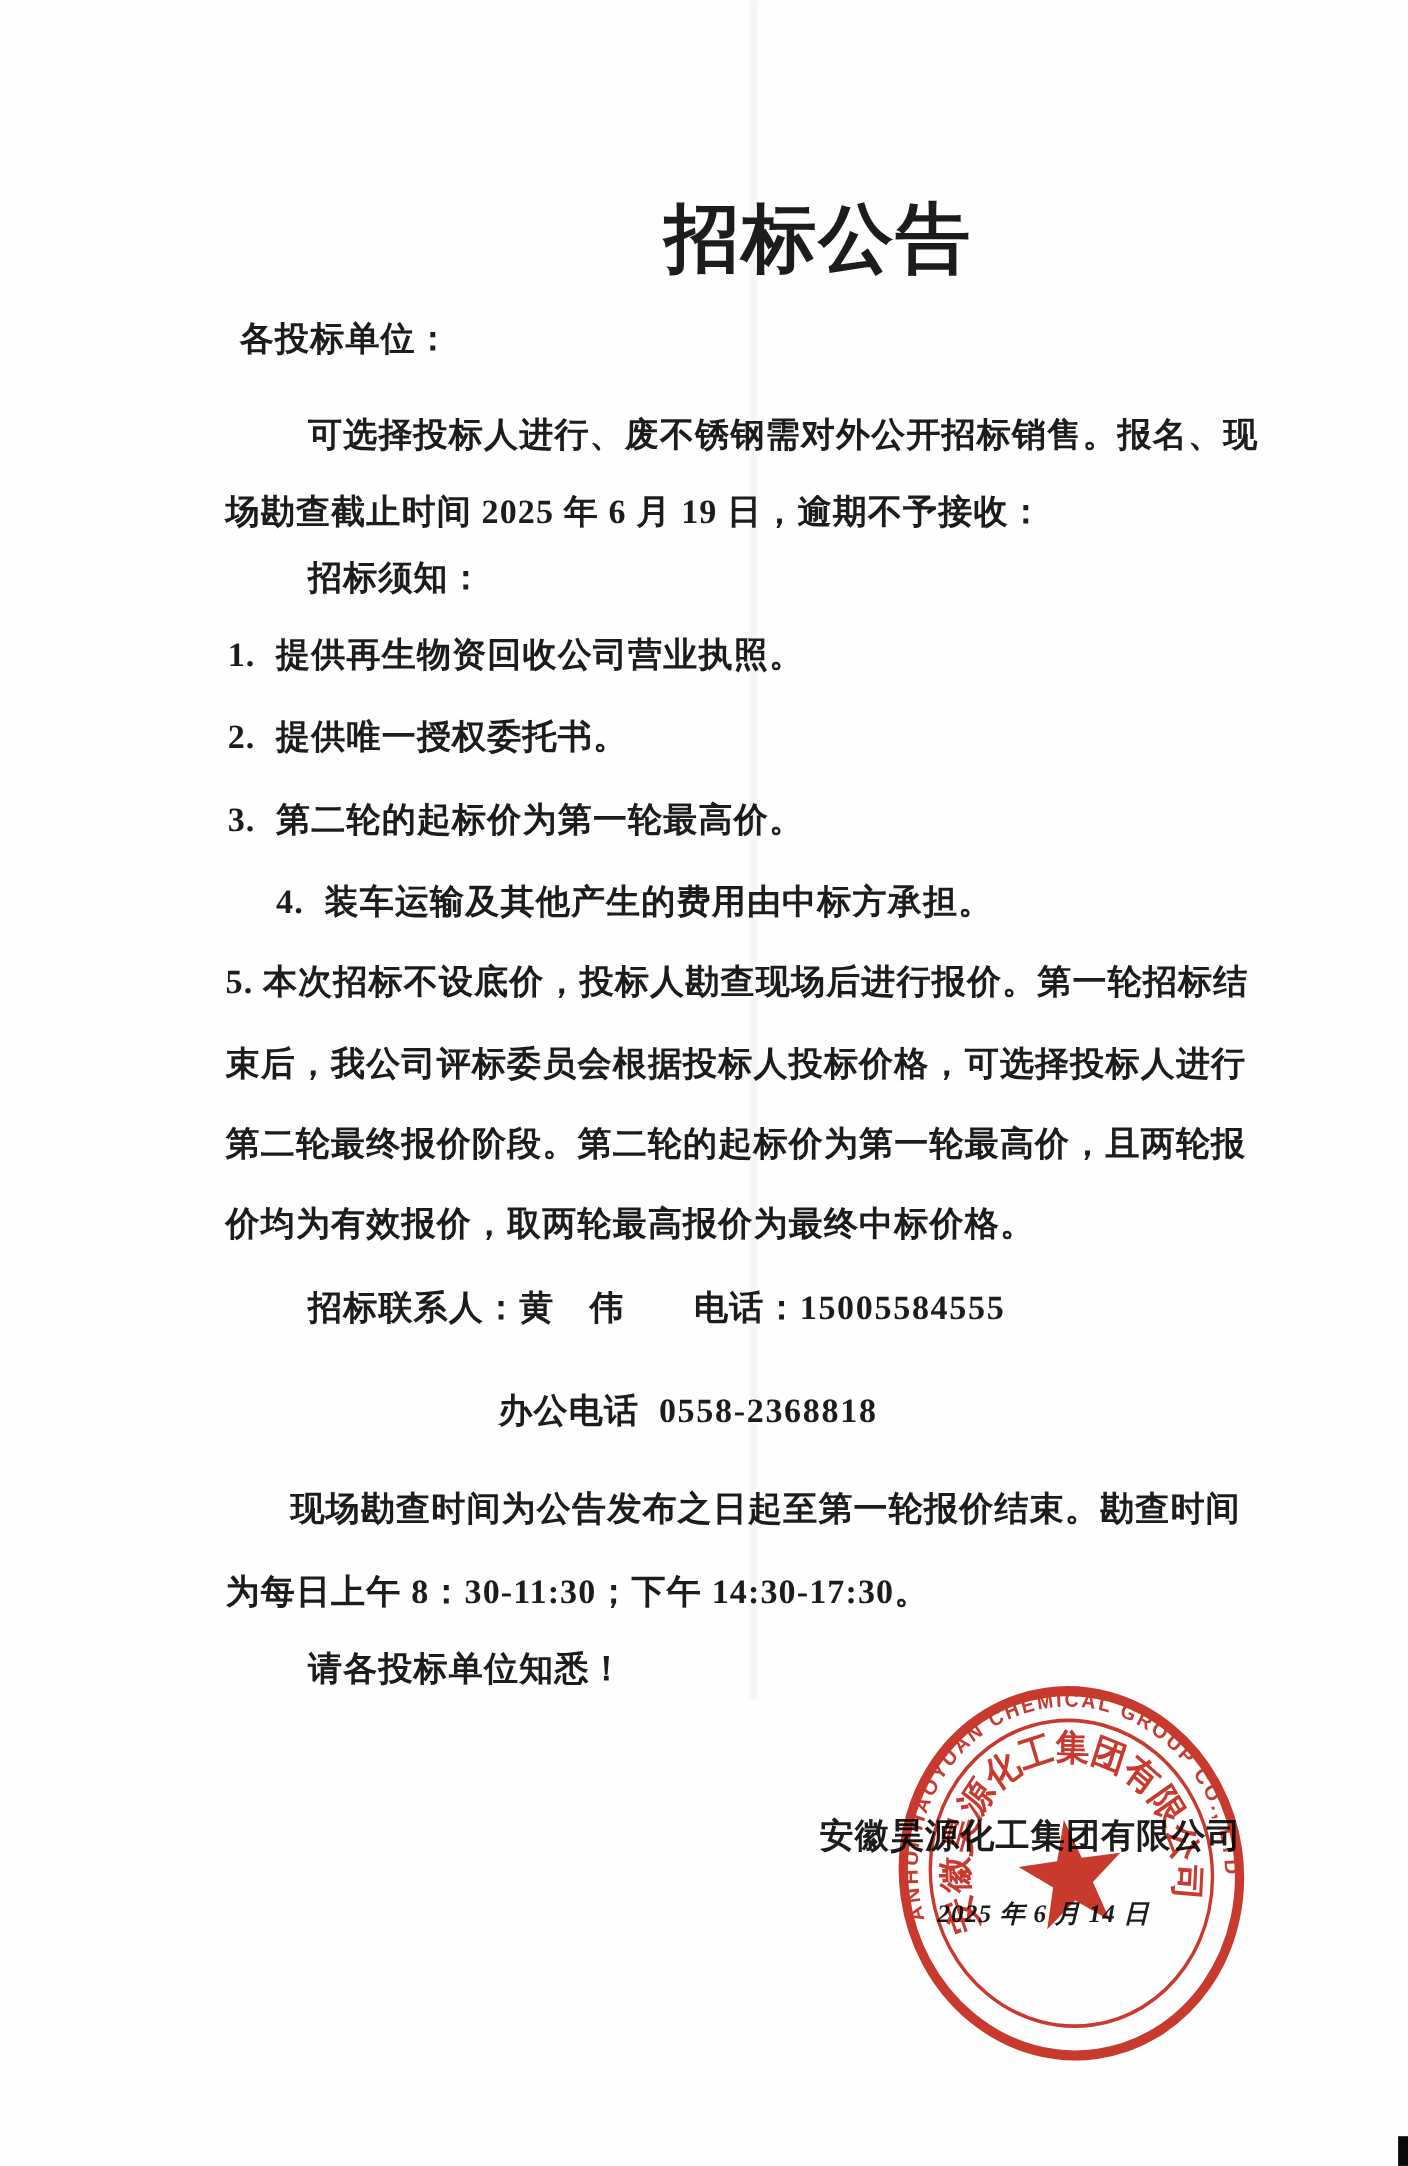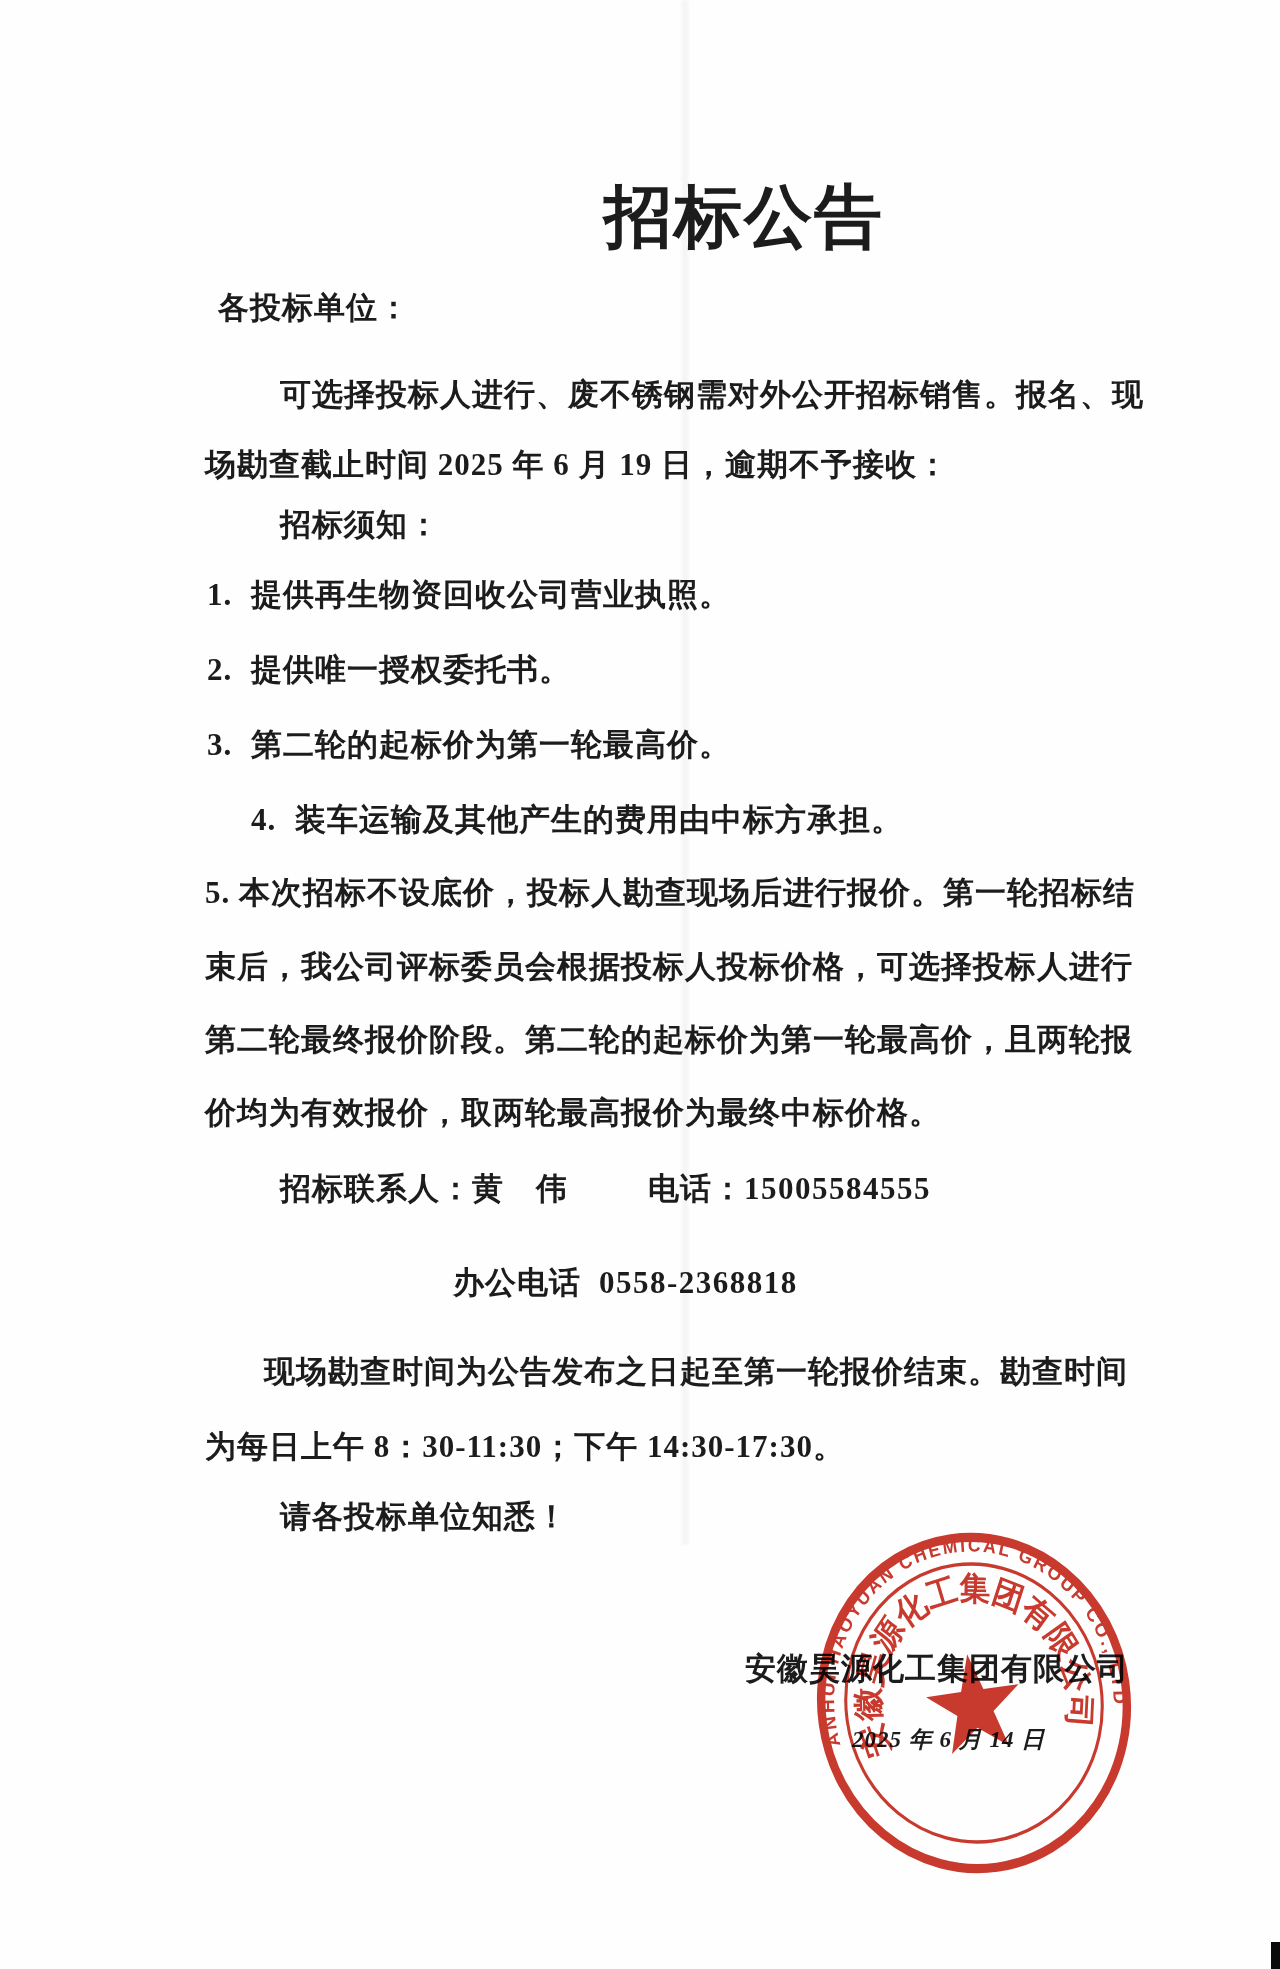--- a/index.html
+++ b/index.html
@@ -16,21 +16,21 @@
     position:absolute;left:680px;top:0;width:10px;height:1545px;
     background:linear-gradient(to right,rgba(140,140,140,0) 0%,rgba(140,140,140,0.10) 50%,rgba(140,140,140,0) 100%);
     filter:blur(1px);
   }
   .line{position:absolute;white-space:nowrap;font-weight:700;font-size:31px;letter-spacing:1px;}
   .title{
     position:absolute;left:558px;top:172px;
     font-size:68px;font-weight:700;letter-spacing:2px;white-space:nowrap;margin-left:46px;
   }
   .num{display:inline-block;min-width:44px;}
-  .gap-md{margin-left:80px;}
+  .gap-md{margin-left:63px;}
   .gap-sm{margin-left:18px;text-align:right;}
   .digits{letter-spacing:1.5px;}
   .company-sign{font-size:31px;}
   .date-sign{font-size:23px;font-style:italic;}
   .stamp{
     position:absolute;left:813px;top:1528px;width:322px;height:350px;
     transform:rotate(-8deg);
     mix-blend-mode:multiply;
     opacity:0.92;
   }

